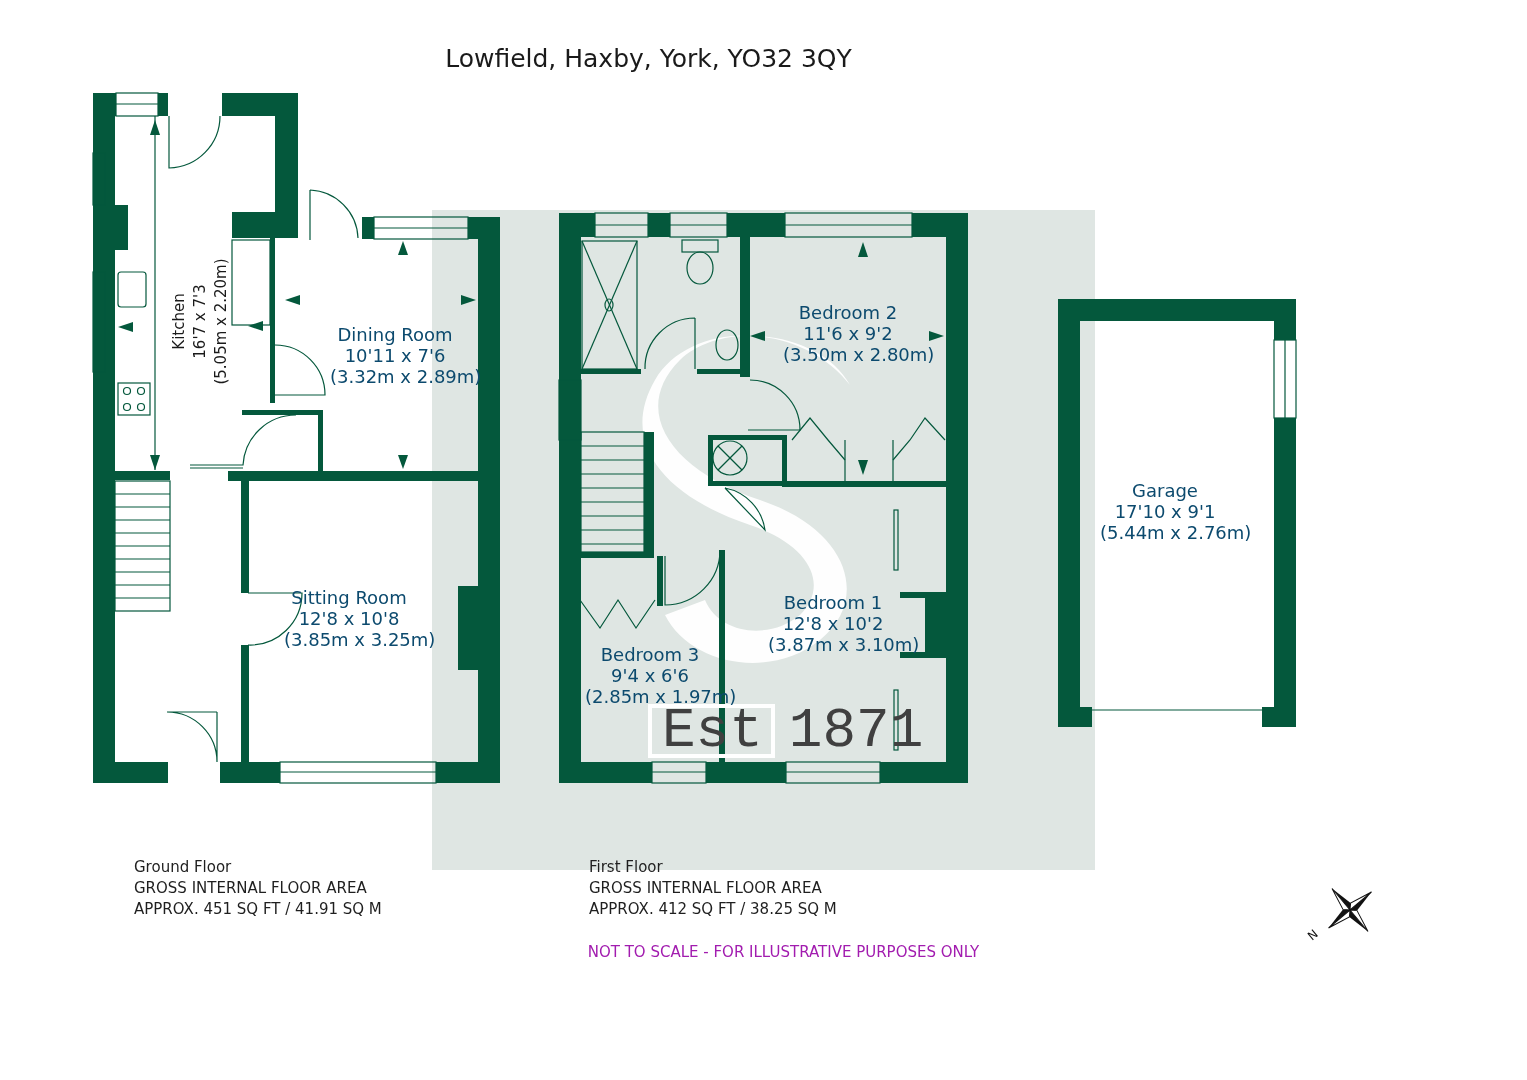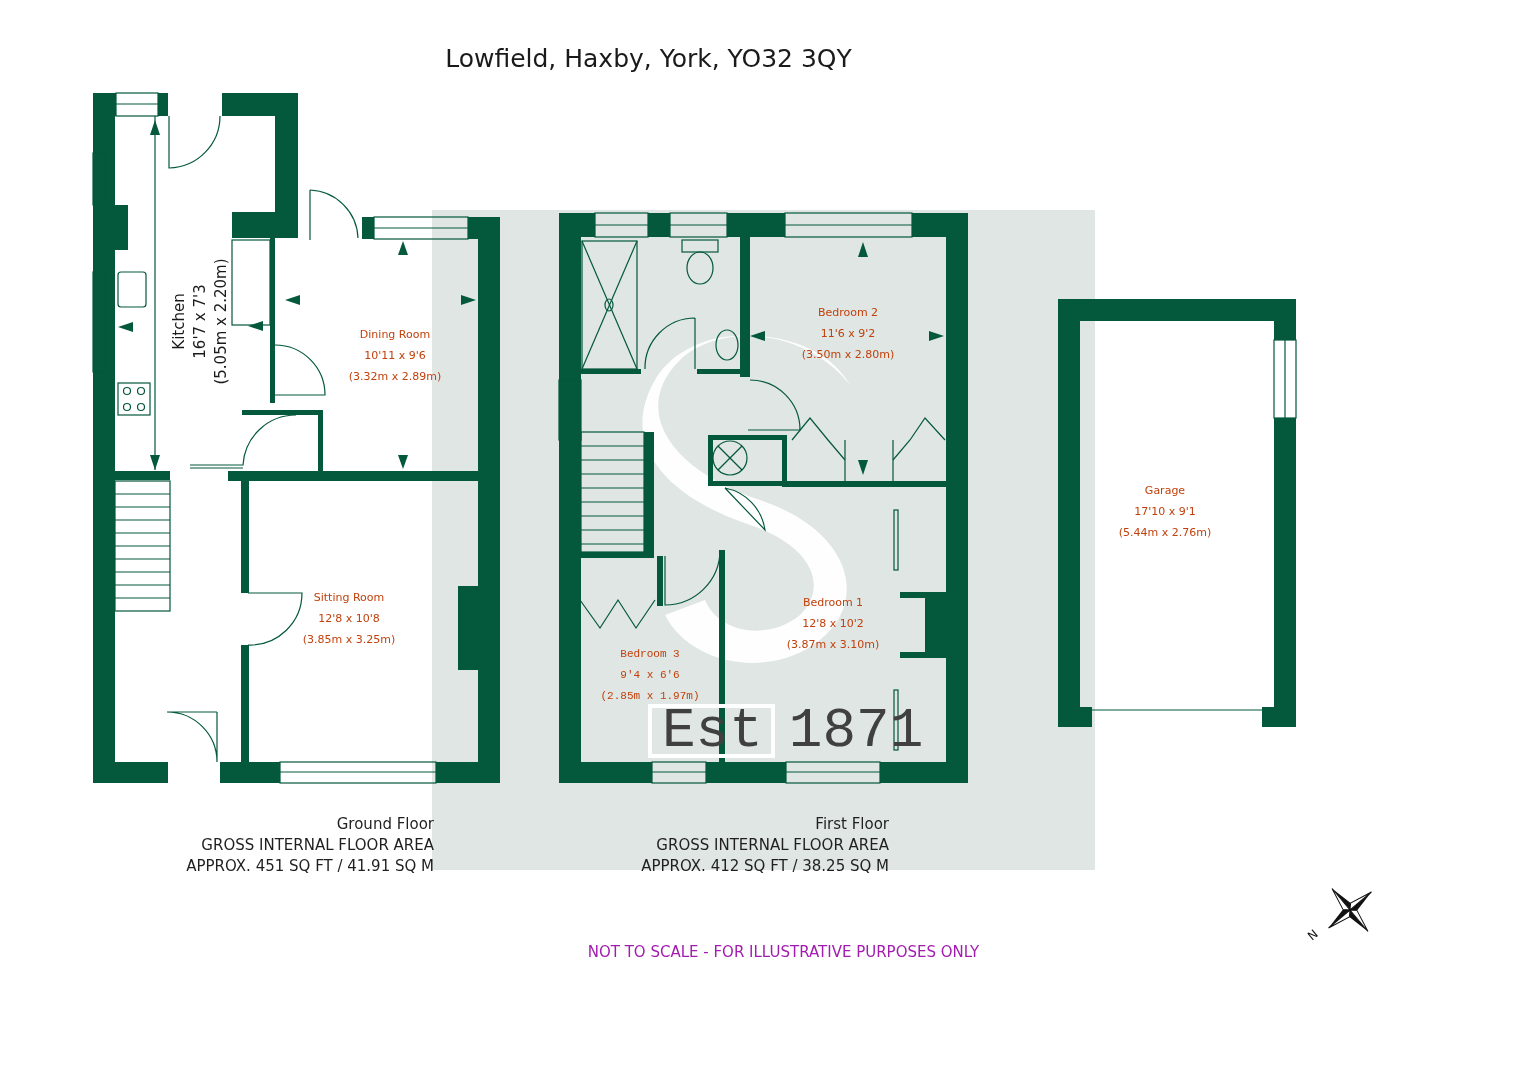--- a/index.html
+++ b/index.html
@@ -1,24 +1,24 @@
 <!DOCTYPE html>
 <html><head>
 <meta charset="utf-8">
 <style>
   html,body{margin:0;padding:0;background:#ffffff;}
   body{width:1527px;height:1080px;position:relative;overflow:hidden;font-family:"DejaVu Sans","Liberation Sans",sans-serif;color:#1a1a1a;}
   #plan{position:absolute;left:0;top:0;}
   .title{position:absolute;left:0;width:1297px;top:44px;text-align:center;font-size:25px;color:#1a1a1a;}
-  .lbl{position:absolute;text-align:center;font-size:11px;line-height:21px;color:#c2410c;white-space:nowrap;}
+  .lbl{position:absolute;text-align:center;font-size:18px;line-height:21px;color:#0c4a6e;white-space:nowrap;}
   .lbl span{display:block;}
   .kitchen{position:absolute;left:165px;top:250px;width:70px;height:130px;}
   .kitchen .rot{position:absolute;left:-30px;top:40px;transform:rotate(-90deg);transform-origin:center;text-align:center;font-size:15px;line-height:21px;white-space:nowrap;width:130px;}
   .kitchen .rot span{display:block;}
-  .floor-cap{position:absolute;text-align:right;font-size:15px;line-height:21px;color:#1f1f1f;white-space:nowrap;}
+  .floor-cap{position:absolute;text-align:left;font-size:15px;line-height:21px;color:#1f1f1f;white-space:nowrap;margin-top:43px;}
   .floor-cap span{display:block;}
   .footer{position:absolute;left:0;width:1527px;top:941px;text-align:center;font-size:15px;line-height:22.5px;color:#a21caf;padding-left:20px;}
   .footer span{display:block;}
   .est{position:absolute;left:648px;top:704px;font-size:56px;color:#404040;line-height:54px;font-family:Liberation Mono, monospace;}
   .est .box{display:inline-block;border:4px solid #fff;padding:0 8px 0 10px;line-height:46px;margin-right:14px;}
 </style>
 </head>
 <body>
 
 <div class="title">Lowfield, Haxby, York, YO32 3QY</div>
@@ -219,39 +219,39 @@
 <div class="kitchen">
   <div class="rot">
     <span>Kitchen</span>
     <span>16'7 x 7'3</span>
     <span>(5.05m x 2.20m)</span>
   </div>
 </div>
 
 <div class="lbl" style="left:330px;top:324px;width:130px;">
   <span>Dining Room</span>
-    <span>10'11 x 9'6</span>
+    <span>10'11 x 7'6</span>
     <span>(3.32m x 2.89m)</span>
 </div>
 <div class="lbl" style="left:284px;top:587px;width:130px;">
   <span>Sitting Room</span>
     <span>12'8 x 10'8</span>
     <span>(3.85m x 3.25m)</span>
 </div>
 <div class="lbl" style="left:783px;top:302px;width:130px;">
   <span>Bedroom 2</span>
     <span>11'6 x 9'2</span>
     <span>(3.50m x 2.80m)</span>
 </div>
 <div class="lbl" style="left:768px;top:592px;width:130px;">
   <span>Bedroom 1</span>
     <span>12'8 x 10'2</span>
     <span>(3.87m x 3.10m)</span>
 </div>
-<div class="lbl" style="left:585px;top:644px;width:130px;font-family:Liberation Mono, monospace;">
+<div class="lbl" style="left:585px;top:644px;width:130px;">
   <span>Bedroom 3</span>
     <span>9'4 x 6'6</span>
     <span>(2.85m x 1.97m)</span>
 </div>
 <div class="lbl" style="left:1100px;top:480px;width:130px;">
   <span>Garage</span>
     <span>17'10 x 9'1</span>
     <span>(5.44m x 2.76m)</span>
 </div>
 

